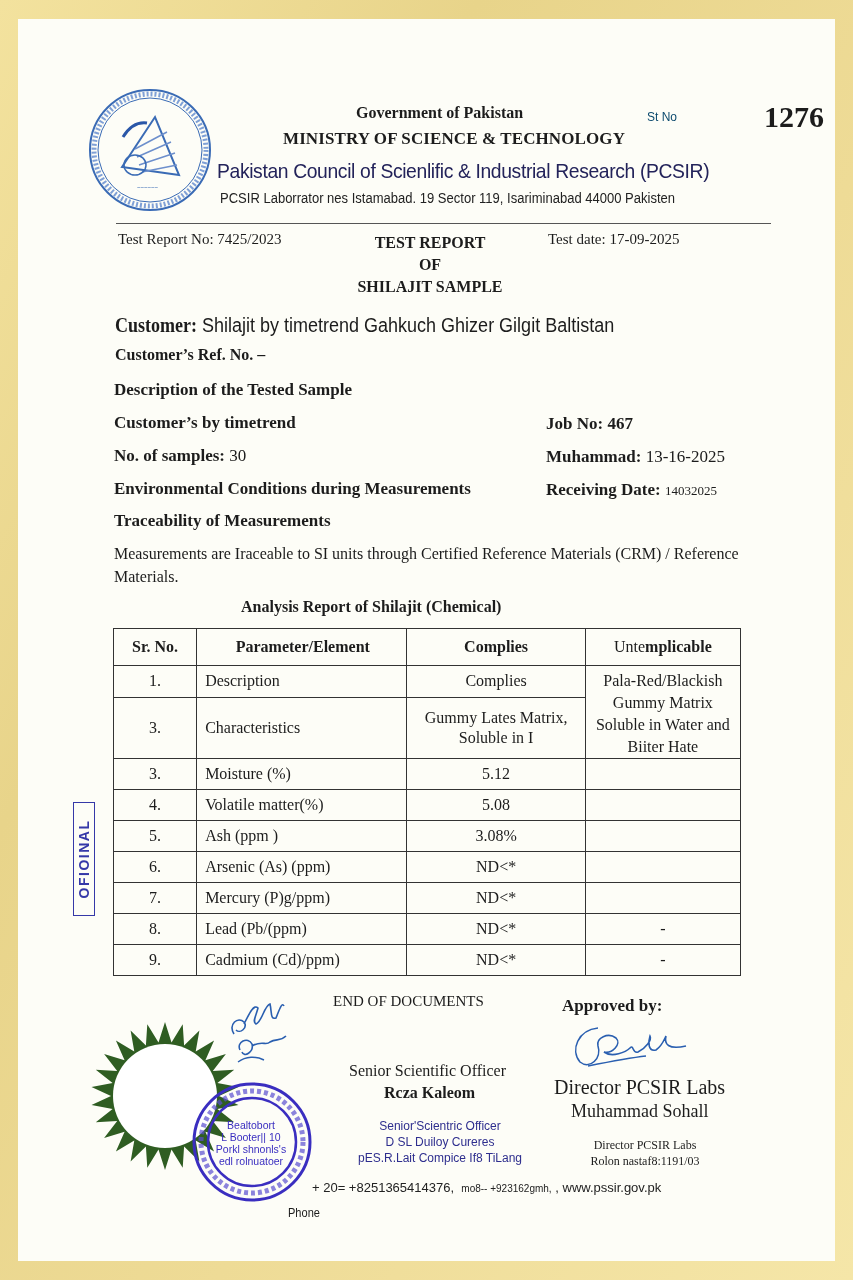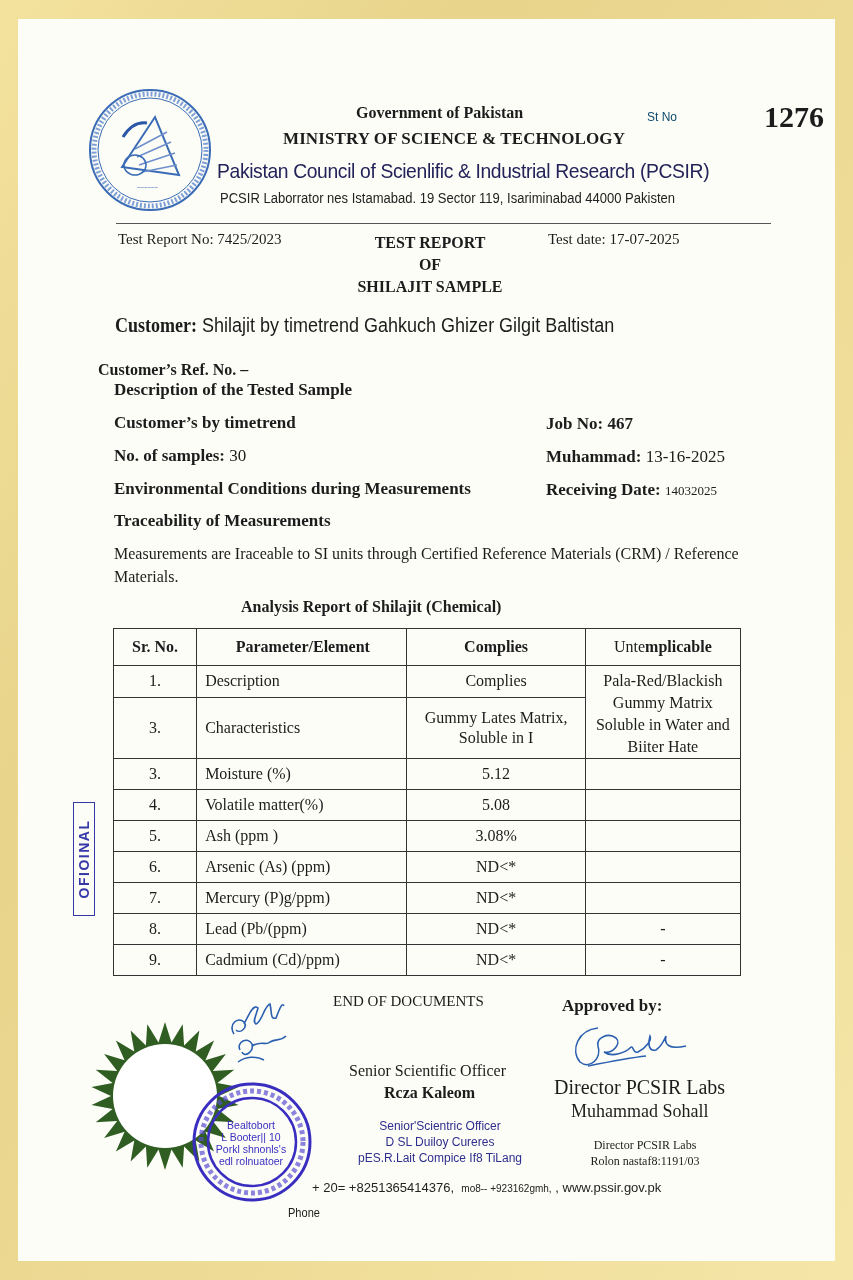--- a/index.html
+++ b/index.html
@@ -29,21 +29,21 @@
     .hrule { left: 116px; top: 223px; width: 655px; height: 1px; background: #555; }
 
     .report-no { left: 118px; top: 231px; font-size: 15px; }
     .report-title { left: 346px; top: 232px; width: 168px; text-align: center; font-size: 16px; font-weight: bold; line-height: 22px; }
     .test-date { left: 548px; top: 231px; font-size: 15px; }
 
     .customer { left: 115px; top: 314px; font-size: 20px; font-family: "Liberation Sans", sans-serif; transform: scaleX(0.9); transform-origin: left; }
     .customer b { font-family: "Liberation Serif", serif; }
     .field { font-size: 17px; font-weight: bold; }
     .field span.v { font-weight: normal; }
-    .cust-ref { left: 98px; top: 346px; font-size: 16px; margin-top: 15px; }
+    .cust-ref { left: 115px; top: 346px; font-size: 16px; }
     .desc-tested { left: 114px; top: 380px; }
     .cust-by { left: 114px; top: 413px; }
     .job-no { left: 546px; top: 414px; }
     .samples { left: 114px; top: 446px; }
     .testing { left: 546px; top: 447px; }
     .env { left: 114px; top: 479px; }
     .receiving { left: 546px; top: 480px; }
     .receiving .v { font-size: 13px; }
     .trace { left: 114px; top: 511px; }
     .trace-text { left: 114px; top: 542px; font-size: 16px; line-height: 23px; white-space: normal; width: 640px; }
@@ -130,21 +130,21 @@
 <div class="abs council">Pakistan Council of Scienlific &amp; Industrial Research (PCSIR)</div>
 <div class="abs address">PCSIR Laborrator nes Istamabad. 19 Sector 119, Isariminabad 44000  Pakisten</div>
 <div class="abs hrule"></div>
 
 <div class="abs report-no">Test Report No: 7425/2023</div>
 <div class="abs report-title">
   <div>TEST REPORT</div>
   <div>OF</div>
   <div>SHILAJIT SAMPLE</div>
 </div>
-<div class="abs test-date">Test date: 17-07-2025</div>
+<div class="abs test-date">Test date: 17-09-2025</div>
 
 <div class="abs customer">
   <b>Customer:</b>
   <span>Shilajit by timetrend Gahkuch Ghizer Gilgit Baltistan</span>
 </div>
 <div class="abs field cust-ref">Customer’s Ref. No.  –</div>
 <div class="abs field desc-tested">Description of the Tested Sample</div>
 <div class="abs field cust-by">Customer’s by timetrend</div>
 <div class="abs field job-no">Job No: 467</div>
 <div class="abs field samples">

